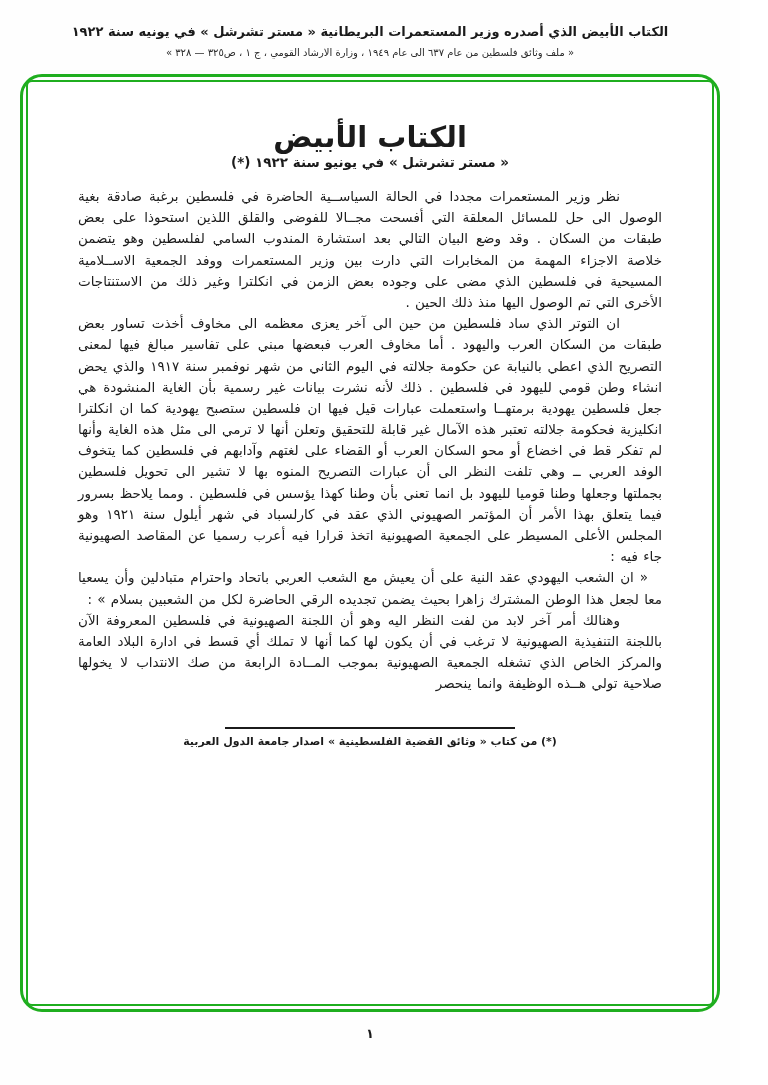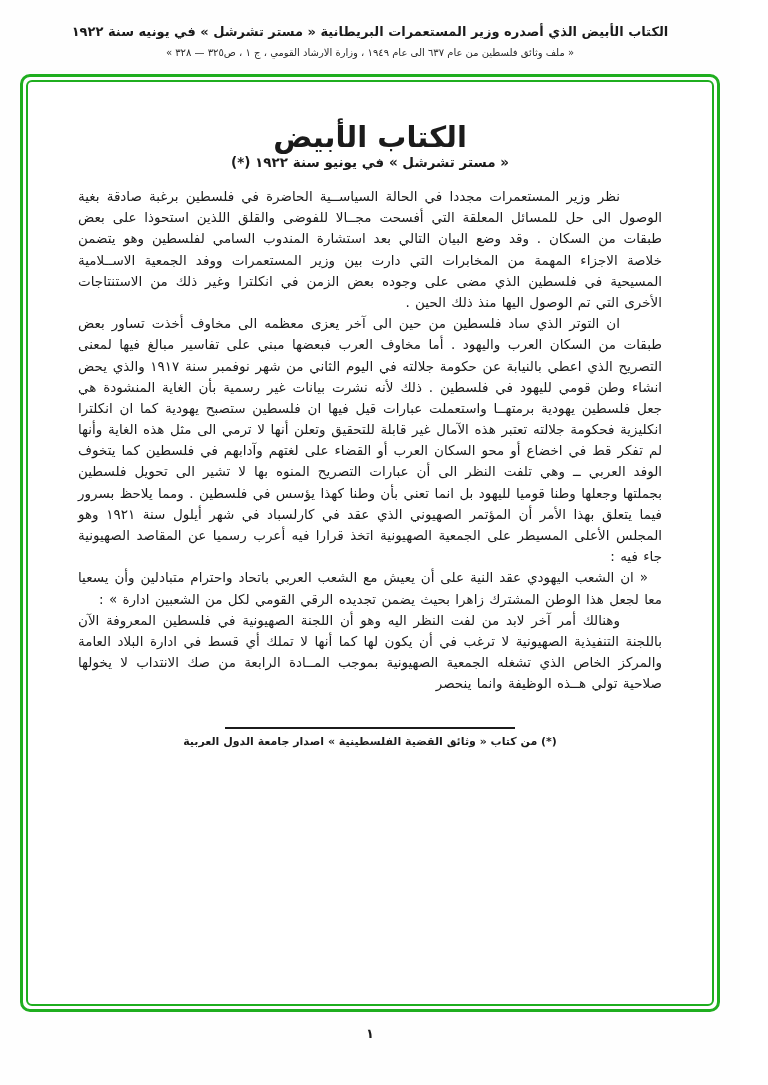--- a/index.html
+++ b/index.html
@@ -31,21 +31,21 @@
   .hdr-source {
     margin-top: 8px;
     font-size: 10px;
     color: #2a2a2a;
   }
   .frame-outer {
     width: 700px;
     height: 938px;
     margin: 16px auto 0 auto;
     border: 3px solid var(--frame_green, #1fae1f);
-    border-radius: 10px;
+    border-radius: 22px;
     padding: 3px;
     background: #ffffff;
   }
   .frame-inner {
     width: 100%;
     height: 100%;
     border: 2px solid var(--frame_green, #1fae1f);
     border-radius: 6px;
     padding: 30px 50px 0 50px;
     display: flex;
@@ -115,21 +115,21 @@
     <div class="frame-inner">
 
       <div class="doc-title">الكتاب الأبيض</div>
 
 
       <div class="doc-subtitle2">« مستر تشرشل » في يونيو سنة ١٩٢٢ (*)</div>
 
       <div class="doc-body">
         <p>نظر وزير المستعمرات مجددا في الحالة السياســية الحاضرة في فلسطين برغبة صادقة بغية الوصول الى حل للمسائل المعلقة التي أفسحت مجــالا للفوضى والقلق اللذين استحوذا على بعض طبقات من السكان . وقد وضع البيان التالي بعد استشارة المندوب السامي لفلسطين وهو يتضمن خلاصة الاجزاء المهمة من المخابرات التي دارت بين وزير المستعمرات ووفد الجمعية الاســلامية المسيحية في فلسطين الذي مضى على وجوده بعض الزمن في انكلترا وغير ذلك من الاستنتاجات الأخرى التي تم الوصول اليها منذ ذلك الحين .</p>
         <p>ان التوتر الذي ساد فلسطين من حين الى آخر يعزى معظمه الى مخاوف أخذت تساور بعض طبقات من السكان العرب واليهود . أما مخاوف العرب فبعضها مبني على تفاسير مبالغ فيها لمعنى التصريح الذي اعطي بالنيابة عن حكومة جلالته في اليوم الثاني من شهر نوفمبر سنة ١٩١٧ والذي يحض انشاء وطن قومي لليهود في فلسطين . ذلك لأنه نشرت بيانات غير رسمية بأن الغاية المنشودة هي جعل فلسطين يهودية برمتهــا واستعملت عبارات قيل فيها ان فلسطين ستصبح يهودية كما ان انكلترا انكليزية فحكومة جلالته تعتبر هذه الآمال غير قابلة للتحقيق وتعلن أنها لا ترمي الى مثل هذه الغاية وأنها لم تفكر قط في اخضاع أو محو السكان العرب أو القضاء على لغتهم وآدابهم في فلسطين كما يتخوف الوفد العربي ــ وهي تلفت النظر الى أن عبارات التصريح المنوه بها لا تشير الى تحويل فلسطين بجملتها وجعلها وطنا قوميا لليهود بل انما تعني بأن وطنا كهذا يؤسس في فلسطين . ومما يلاحظ بسرور فيما يتعلق بهذا الأمر أن المؤتمر الصهيوني الذي عقد في كارلسباد في شهر أيلول سنة ١٩٢١ وهو المجلس الأعلى المسيطر على الجمعية الصهيونية اتخذ قرارا فيه أعرب رسميا عن المقاصد الصهيونية جاء فيه :</p>
-        <p class="quote-paragraph">« ان الشعب اليهودي عقد النية على أن يعيش مع الشعب العربي باتحاد واحترام متبادلين وأن يسعيا معا لجعل هذا الوطن المشترك زاهرا بحيث يضمن تجديده الرقي القومي لكل من الشعبين ادارة » :</p>
+        <p class="quote-paragraph">« ان الشعب اليهودي عقد النية على أن يعيش مع الشعب العربي باتحاد واحترام متبادلين وأن يسعيا معا لجعل هذا الوطن المشترك زاهرا بحيث يضمن تجديده الرقي الحاضرة لكل من الشعبين بسلام » :</p>
         <p>وهنالك أمر آخر لابد من لفت النظر اليه وهو أن اللجنة الصهيونية في فلسطين المعروفة الآن باللجنة التنفيذية الصهيونية لا ترغب في أن يكون لها كما أنها لا تملك أي قسط في ادارة البلاد العامة والمركز الخاص الذي تشغله الجمعية الصهيونية بموجب المــادة الرابعة من صك الانتداب لا يخولها صلاحية تولي هــذه الوظيفة وانما ينحصر</p>
       </div>
 
       <div class="footnote-block">
         <div class="footnote-rule"></div>
         <div class="footnote-text">(*) من كتاب « وثائق القضية الفلسطينية » اصدار جامعة الدول العربية</div>
       </div>
 
     </div>
   </div>

